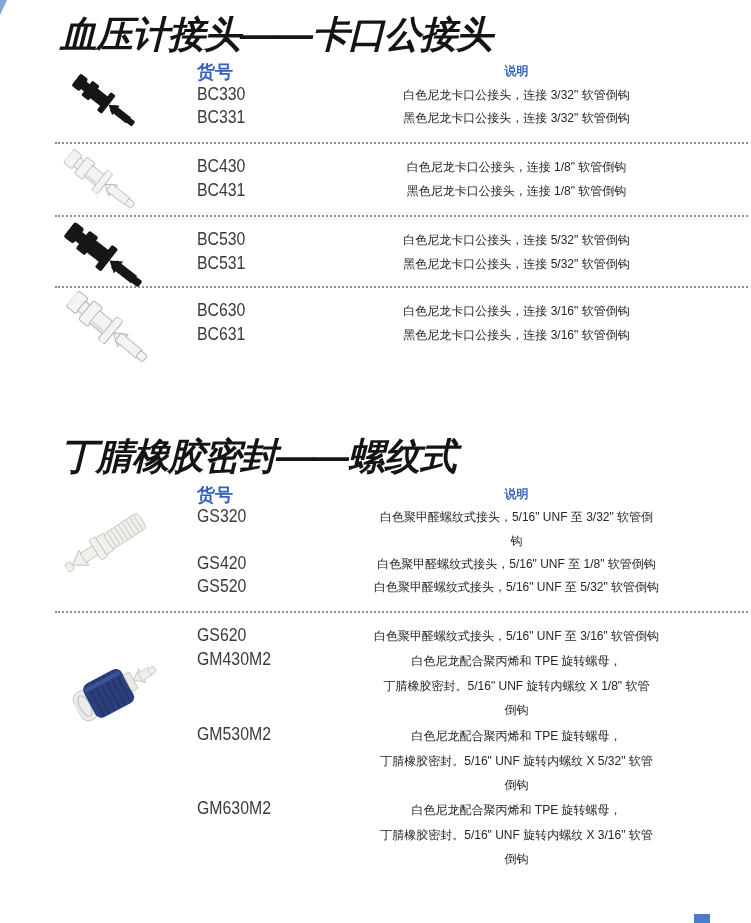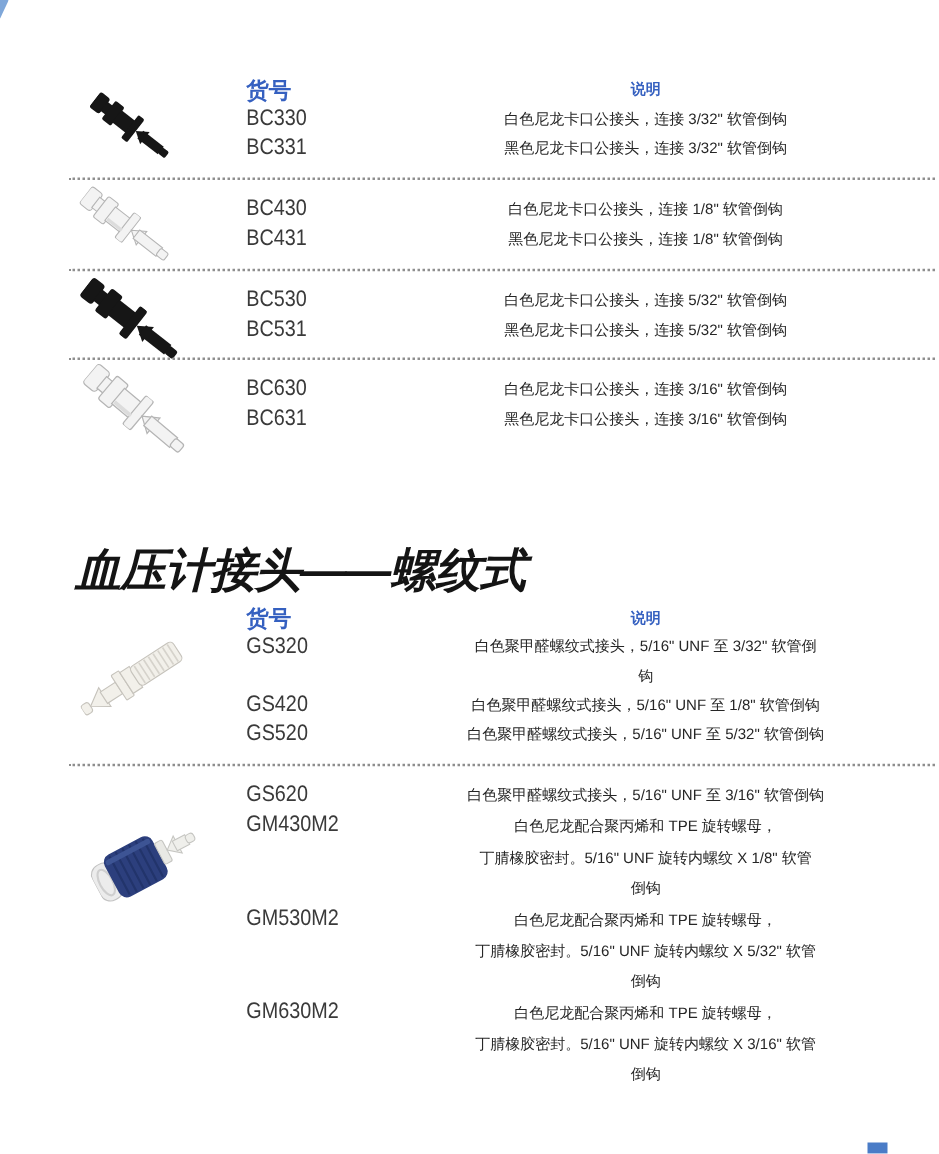--- a/index.html
+++ b/index.html
@@ -21,20 +21,21 @@
   .corner-br { position:absolute; left:694px; top:914px; width:16px; height:9px;
                background:var(--corner-br,#4a7cc7); }
 </style>
 </head>
 <body>
 
 <div id="page">
 
   <div class="corner-tl"></div>
 
+  <h1 class="title" style="top:10px">血压计接头——卡口公接头</h1>
 
   <div class="row" style="top:60px">
     <span class="code-col hdr-txt">货号</span>
     <span class="desc-col hdr-txt">说明</span>
   </div>
 
   <div class="img" style="left:60px;top:70px;width:90px;height:64px">
     <svg width="96" height="30" viewBox="0 0 96 30" style="transform:rotate(38deg) scale(.82)">
       <g fill="#161616">
         <rect x="0" y="5" width="13" height="20" rx="3"></rect>
@@ -127,21 +128,21 @@
   </div>
   <div class="row" style="top:300px">
     <span class="code-col code-val">BC630</span>
     <span class="desc-col">白色尼龙卡口公接头，连接 3/16" 软管倒钩</span>
   </div>
   <div class="row" style="top:324px">
     <span class="code-col code-val">BC631</span>
     <span class="desc-col">黑色尼龙卡口公接头，连接 3/16" 软管倒钩</span>
   </div>
 
-  <h1 class="title" style="top:432px">血压计接头——螺纹式</h1>
+  <h1 class="title" style="top:432px">丁腈橡胶密封——螺纹式</h1>
 
   <div class="row" style="top:483px">
     <span class="code-col hdr-txt">货号</span>
     <span class="desc-col hdr-txt">说明</span>
   </div>
 
   <div class="img" style="left:48px;top:496px;width:120px;height:92px">
     <svg width="110" height="36" viewBox="0 0 110 36" style="transform:rotate(-33deg) scale(.9)">
       <g fill="#f2f0ea" stroke="#c6c3bc" stroke-width="1">
         <rect x="0" y="13" width="8" height="10" rx="3"></rect>

